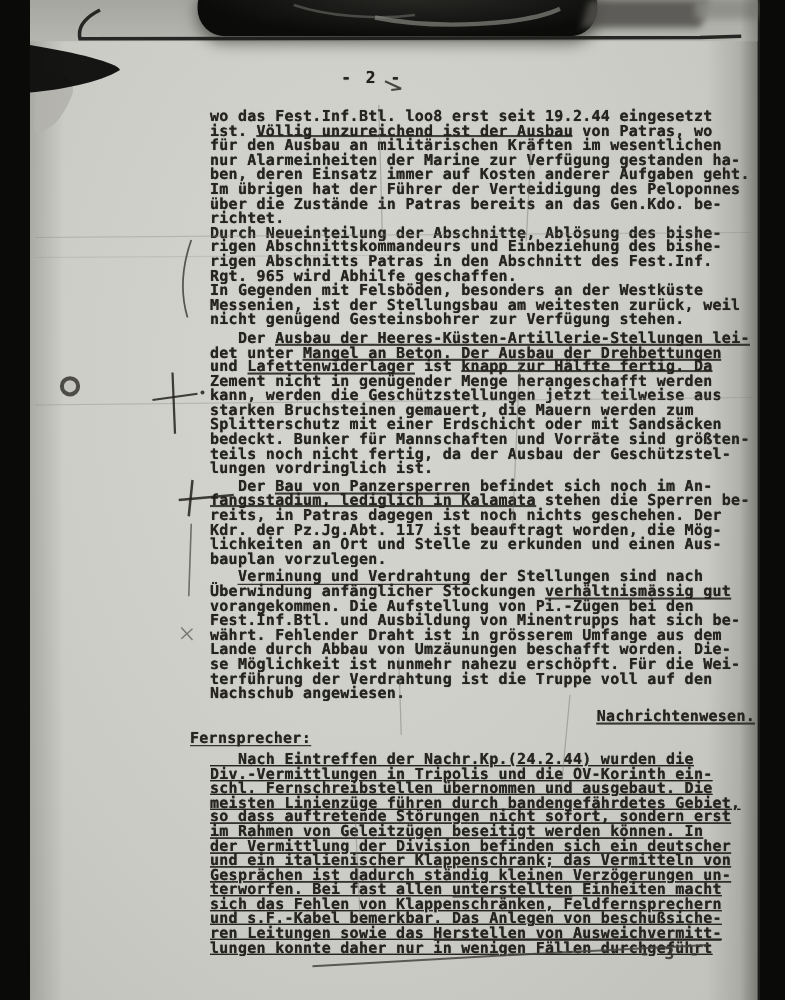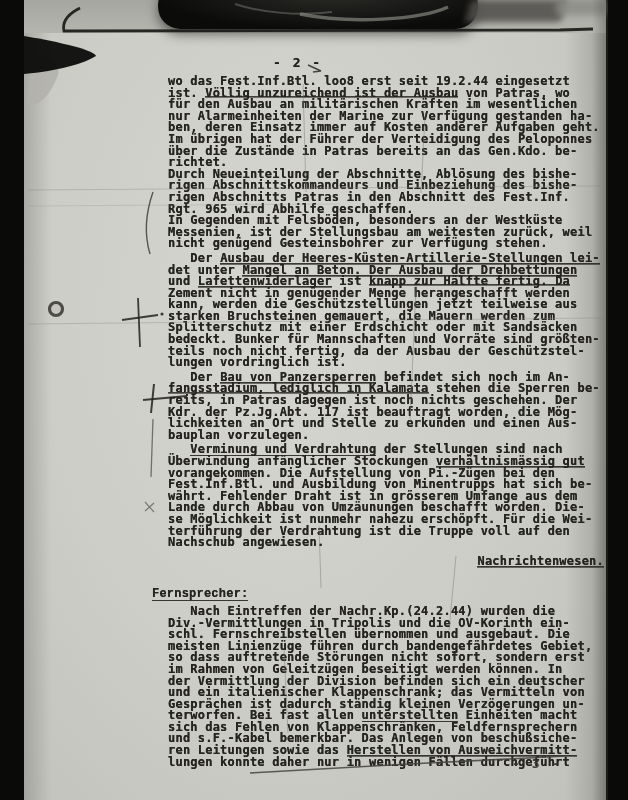--- a/index.html
+++ b/index.html
@@ -22,28 +22,28 @@
   .strip-l{position:absolute;left:0;top:0;width:24px;height:800px;background:#0a0a09;}
   .strip-r{position:absolute;left:608px;top:0;width:20px;height:800px;background:#0a0a09;}
   .edge-shadow-r{position:absolute;left:592px;top:0;width:16px;height:800px;
      background:linear-gradient(90deg, rgba(0,0,0,0), rgba(55,55,50,.38));}
 
   .pageno-top{position:absolute;left:273px;top:55px;font-size:13px;font-weight:bold;
      color:#24221e;letter-spacing:2px;text-shadow:0 0 .6px rgba(25,23,20,.8);}
   .pageno-bottom{position:absolute;left:512px;top:756px;font-size:13px;font-weight:bold;
      color:#35332e;letter-spacing:2px;opacity:.9;}
 
-  .body-text{position:absolute;left:168px;top:76px;width:436px;
+  .body-text{position:absolute;left:168px;top:88px;width:436px;
      font-size:12px;font-weight:bold;line-height:11.6px;letter-spacing:.22px;
      color:#26241f;text-shadow:0 0 .6px rgba(30,28,24,.85);white-space:pre;}
   .para{margin-top:3px;}
   .para:first-child{margin-top:0;}
   .heading_center{text-align:right;margin-top:7px;}
-  .heading_left{margin-left:-16px;margin-top:22px;font-family:Liberation Mono, monospace;}
-  .para.after-head{margin-top:5px;}
+  .heading_left{margin-left:-16px;margin-top:6px;}
+  .para.after-head{margin-top:5px;text-decoration:underline;}
   .line{height:11.6px;}
   .u{background:linear-gradient(rgba(30,28,24,.85),rgba(30,28,24,.85)) 0 100%/100% 1.7px no-repeat;}
   .s{background:linear-gradient(rgba(30,28,24,.8),rgba(30,28,24,.8)) 0 82%/100% 1.7px no-repeat;}
 
   svg.overlay{position:absolute;left:0;top:0;pointer-events:none;}
 </style>
 </head>
 <body>
 
 <div class="film">

